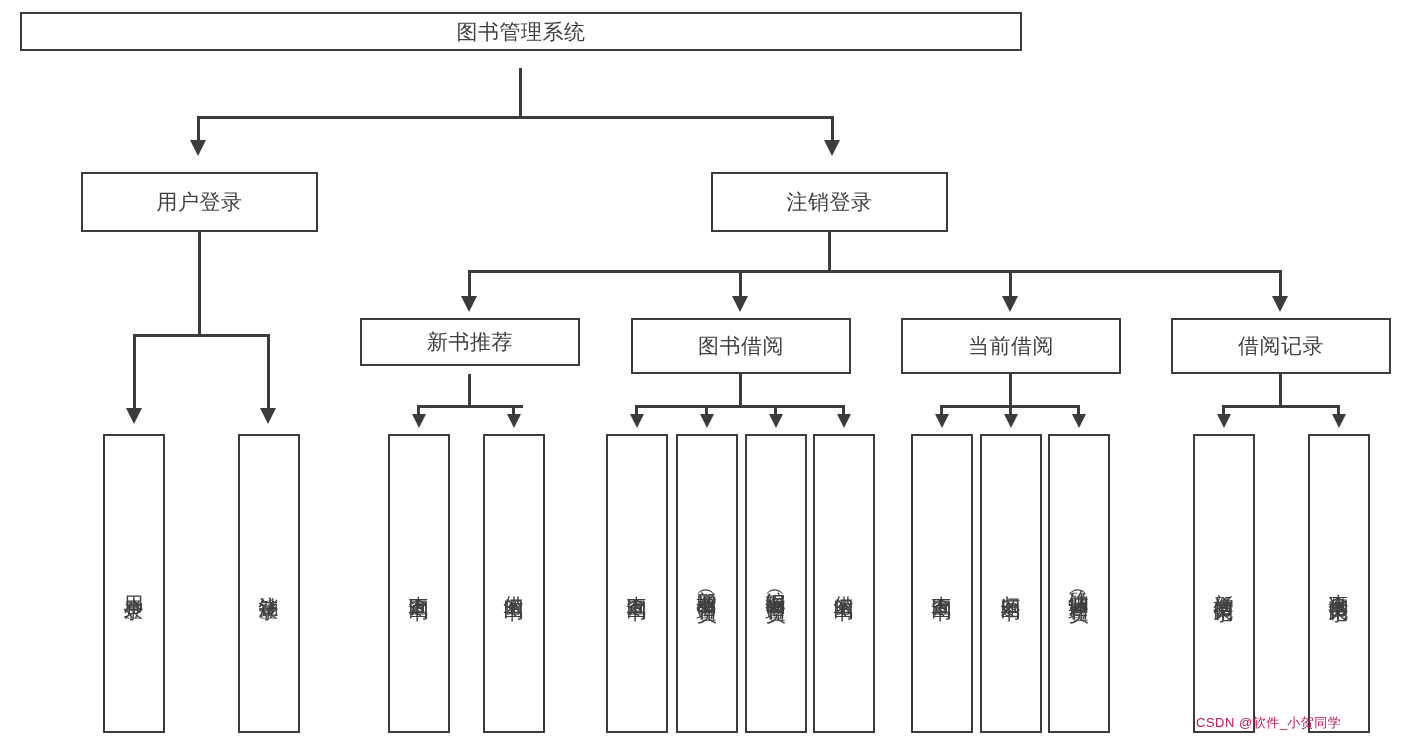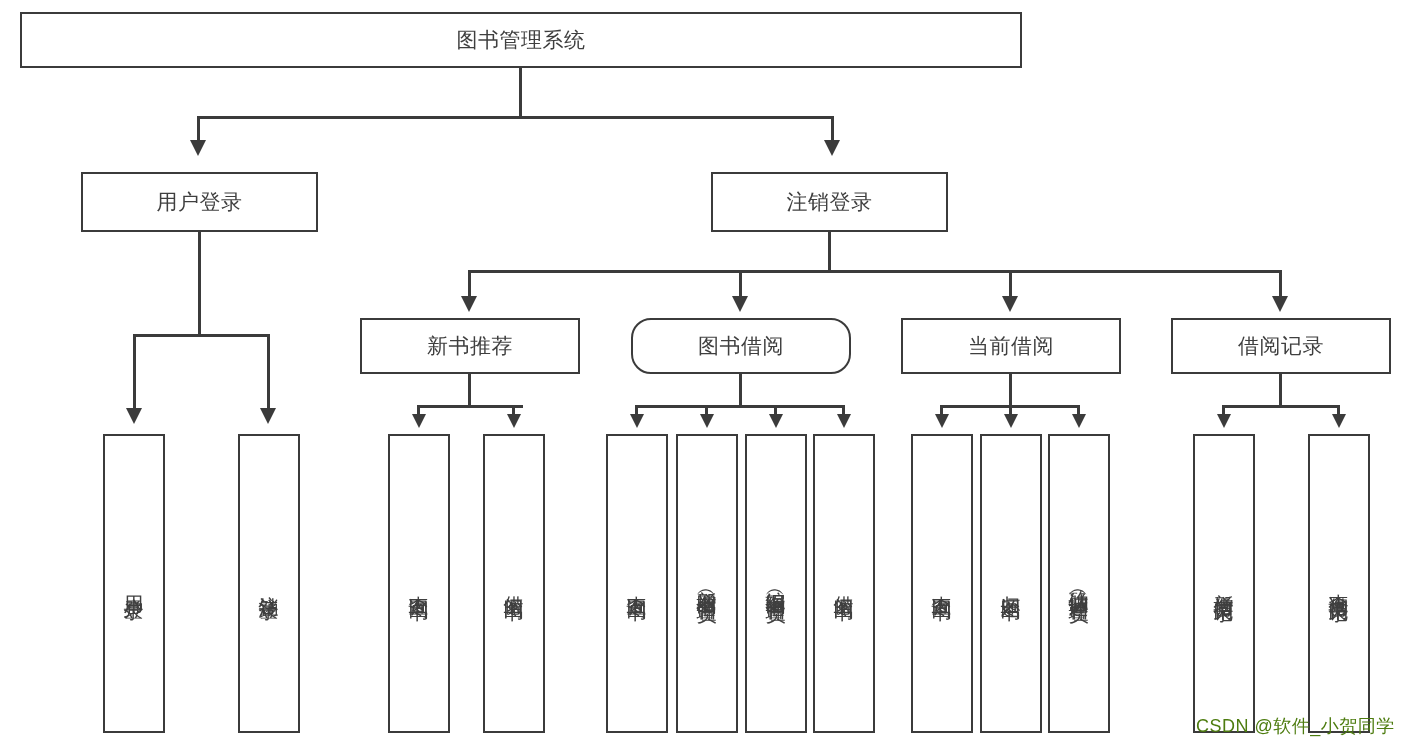--- a/index.html
+++ b/index.html
@@ -69,33 +69,33 @@
   }
   .arrow.small {
     border-left-width: 7px;
     border-right-width: 7px;
     border-top-width: 14px;
   }
 
   
   #watermark {
     position: absolute;
-    color: #4d7c0f;
-    font-size: 18px;
+    color: #be185d;
+    font-size: 13px;
     white-space: nowrap;
     letter-spacing: 0.5px;
     pointer-events: none;
   }
 </style>
 </head>
 <body>
 
 <div id="canvas">
 
-  <div class="node h" style="left:20px; top:12px; width:1002px; height:56px;">图书管理系统</div>
+  <div class="node h" style="left:20px; top:12px; width:1002px; height:39px;">图书管理系统</div>
 
   <div class="edge-v" style="left:519px; top:68px; width:3px; height:50px;"></div>
 
   <div class="edge-h" style="left:197px; top:116px; width:637px; height:3px;"></div>
 
   <div class="edge-v" style="left:197px; top:116px; width:3px; height:28px;"></div>
   <div class="arrow" style="left:190px; top:140px;"></div>
   <div class="edge-v" style="left:831px; top:116px; width:3px; height:28px;"></div>
   <div class="arrow" style="left:824px; top:140px;"></div>
 
@@ -113,22 +113,22 @@
   <div class="edge-h" style="left:468px; top:270px; width:814px; height:3px;"></div>
   <div class="edge-v" style="left:468px; top:270px; width:3px; height:30px;"></div>
   <div class="arrow" style="left:461px; top:296px;"></div>
   <div class="edge-v" style="left:739px; top:270px; width:3px; height:30px;"></div>
   <div class="arrow" style="left:732px; top:296px;"></div>
   <div class="edge-v" style="left:1009px; top:270px; width:3px; height:30px;"></div>
   <div class="arrow" style="left:1002px; top:296px;"></div>
   <div class="edge-v" style="left:1279px; top:270px; width:3px; height:30px;"></div>
   <div class="arrow" style="left:1272px; top:296px;"></div>
 
-  <div class="node h" style="left:360px; top:318px; width:220px; height:56px;">新书推荐</div>
-  <div class="node h" style="left:631px; top:318px; width:220px; height:56px;border-radius:20px;">图书借阅</div>
+  <div class="node h" style="left:360px; top:318px; width:220px; height:48px;">新书推荐</div>
+  <div class="node h" style="left:631px; top:318px; width:220px; height:56px;">图书借阅</div>
   <div class="node h" style="left:1171px; top:318px; width:220px; height:56px;">借阅记录</div>
   <div class="node h" style="left:901px; top:318px; width:220px; height:56px;">当前借阅</div>
 
   <div class="edge-v" style="left:468px; top:374px; width:3px; height:33px;"></div>
   <div class="edge-h" style="left:417px; top:405px; width:106px; height:3px;"></div>
   <div class="edge-v" style="left:417px; top:405px; width:3px; height:12px;"></div>
   <div class="arrow small" style="left:412px; top:414px;"></div>
   <div class="edge-v" style="left:512px; top:405px; width:3px; height:12px;"></div>
   <div class="arrow small" style="left:507px; top:414px;"></div>
 

